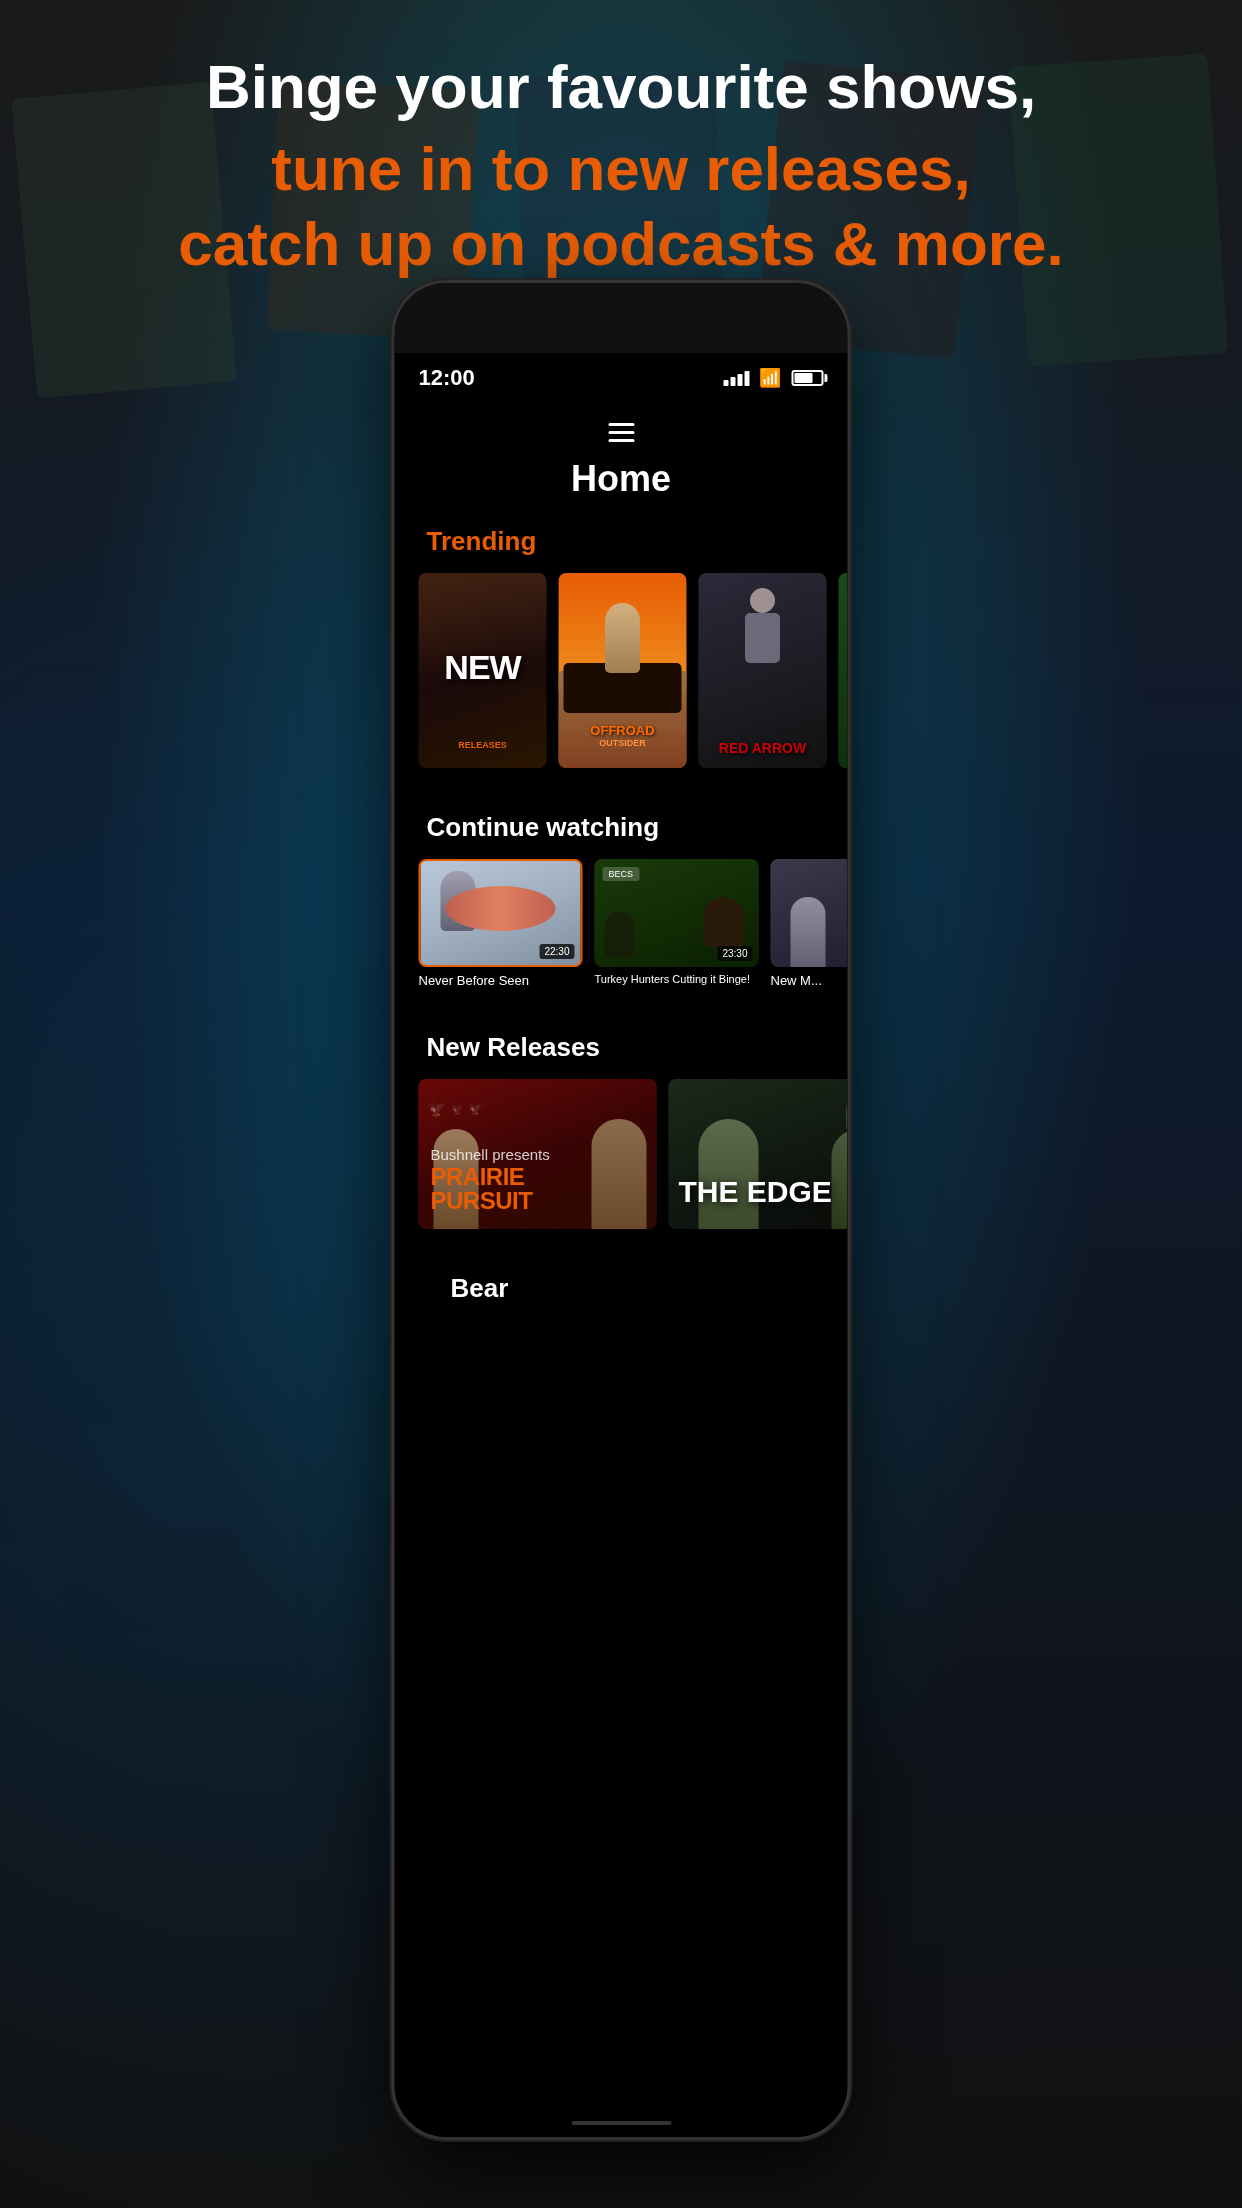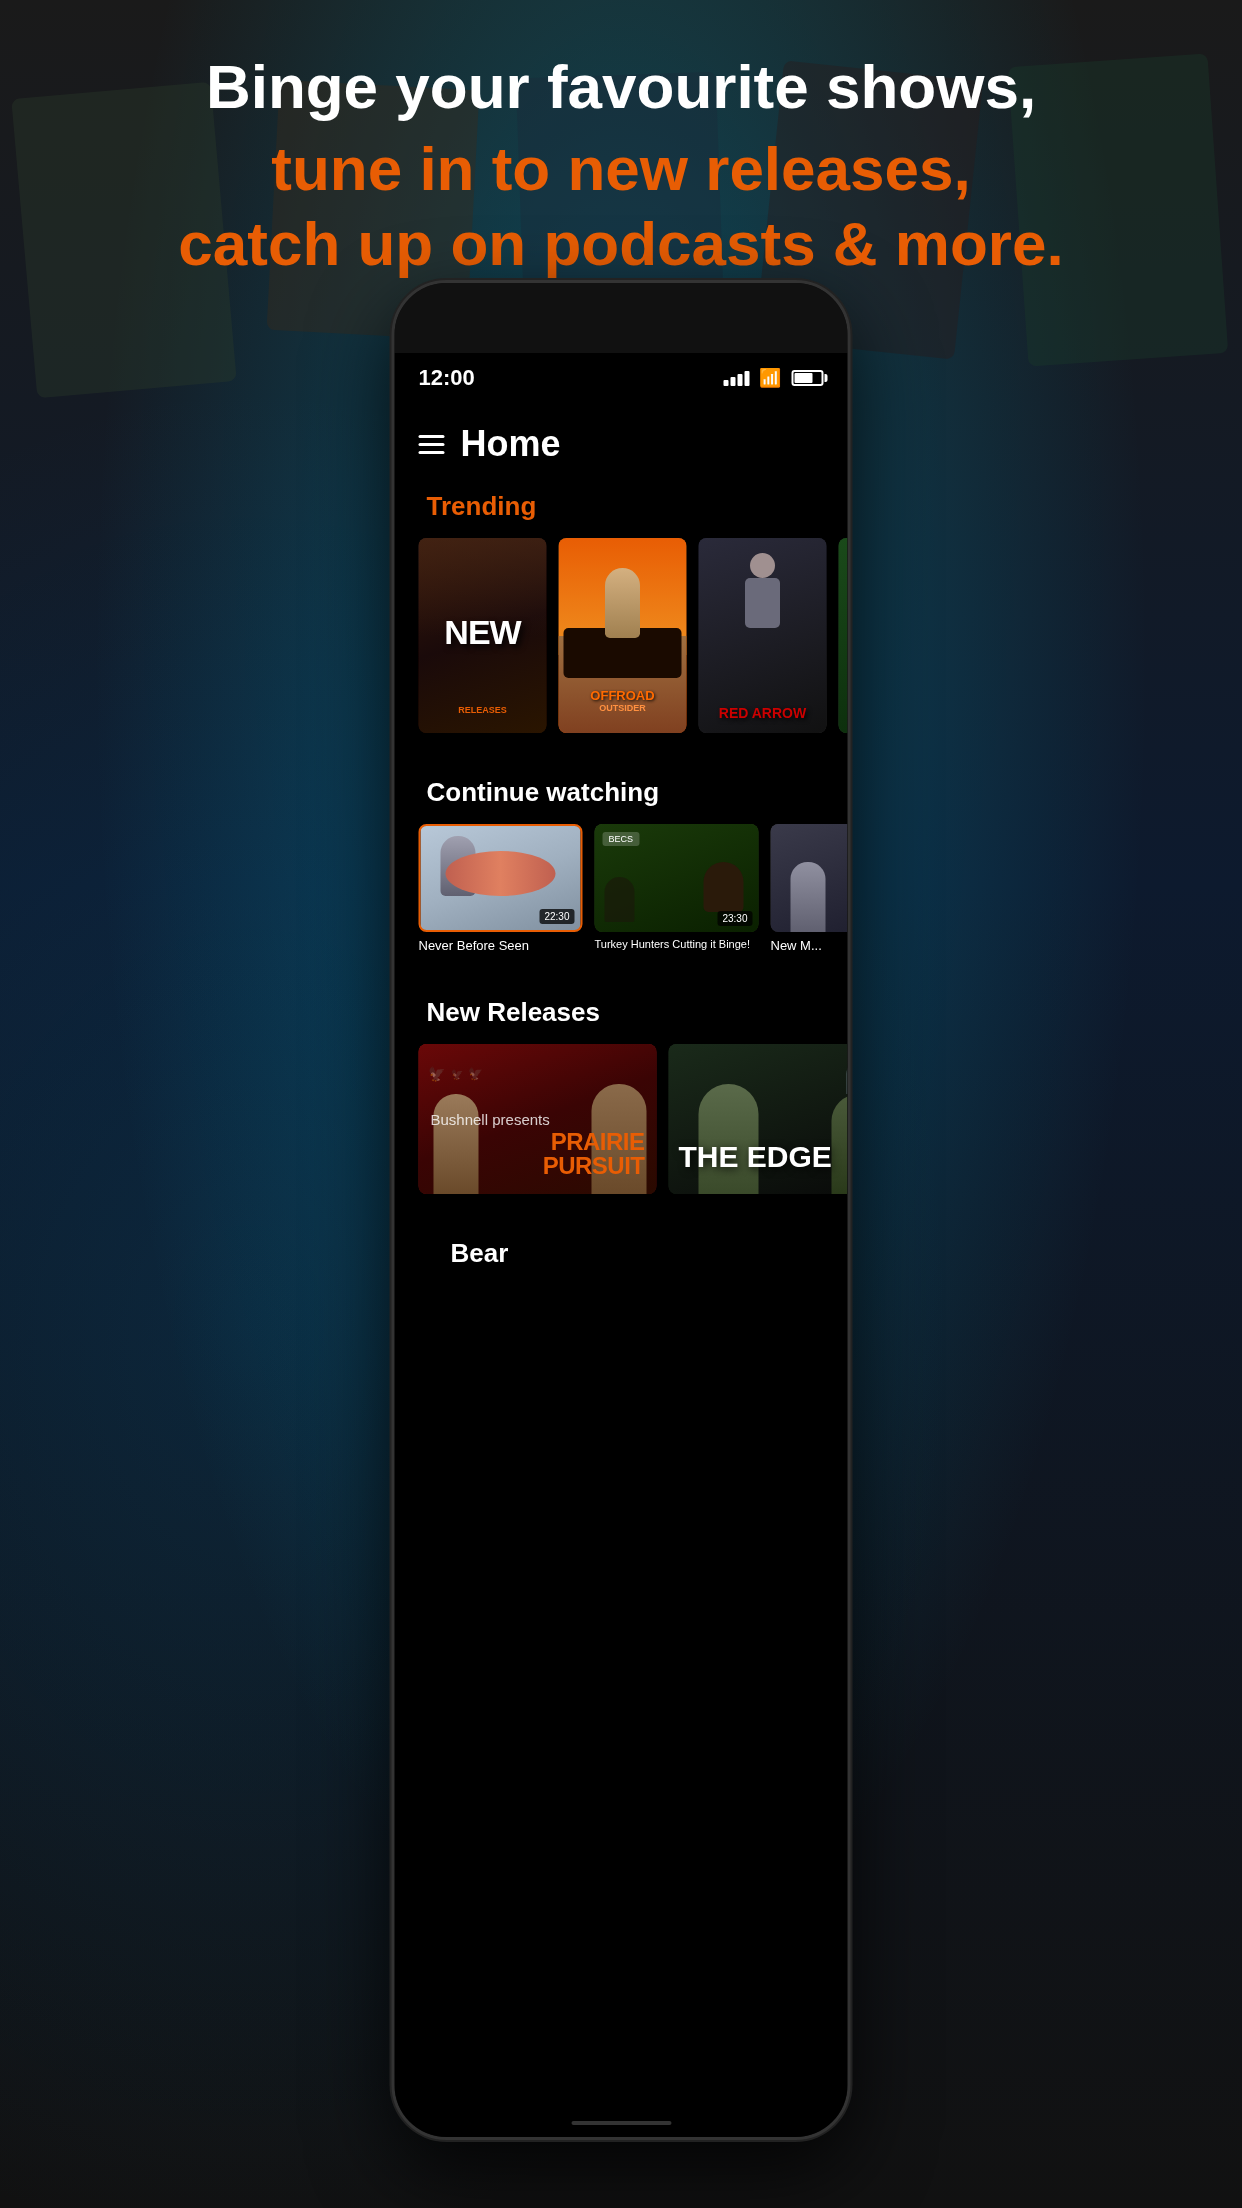--- a/index.html
+++ b/index.html
@@ -213,20 +213,21 @@
       background: #000;
       overflow: hidden;
     }
 
     
     .app-header {
       display: flex;
       align-items: center;
       padding: 20px 24px 10px;
       gap: 16px;
+      flex-direction: column;
     }
 
     .hamburger-icon {
       display: flex;
       flex-direction: column;
       gap: 5px;
       cursor: pointer;
     }
     .hamburger-icon span {
       display: block;
@@ -400,21 +401,20 @@
       font-size: 15px;
       margin-bottom: 2px;
     }
 
     .prairie-title {
       color: #e85d04;
       font-size: 24px;
       font-weight: 900;
       line-height: 1;
       letter-spacing: -0.5px;
-      text-align: right;
     }
 
     .edge-title {
       position: absolute;
       bottom: 20px;
       left: 10px;
       right: 10px;
       color: #fff;
       font-size: 30px;
       font-weight: 900;

